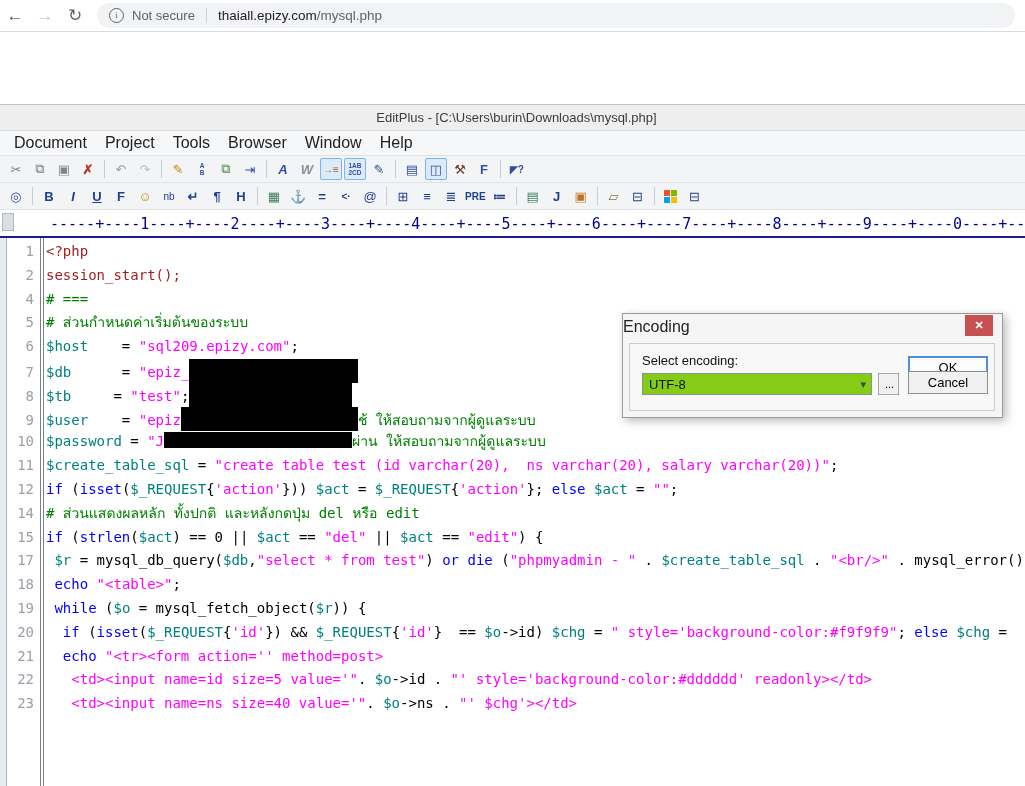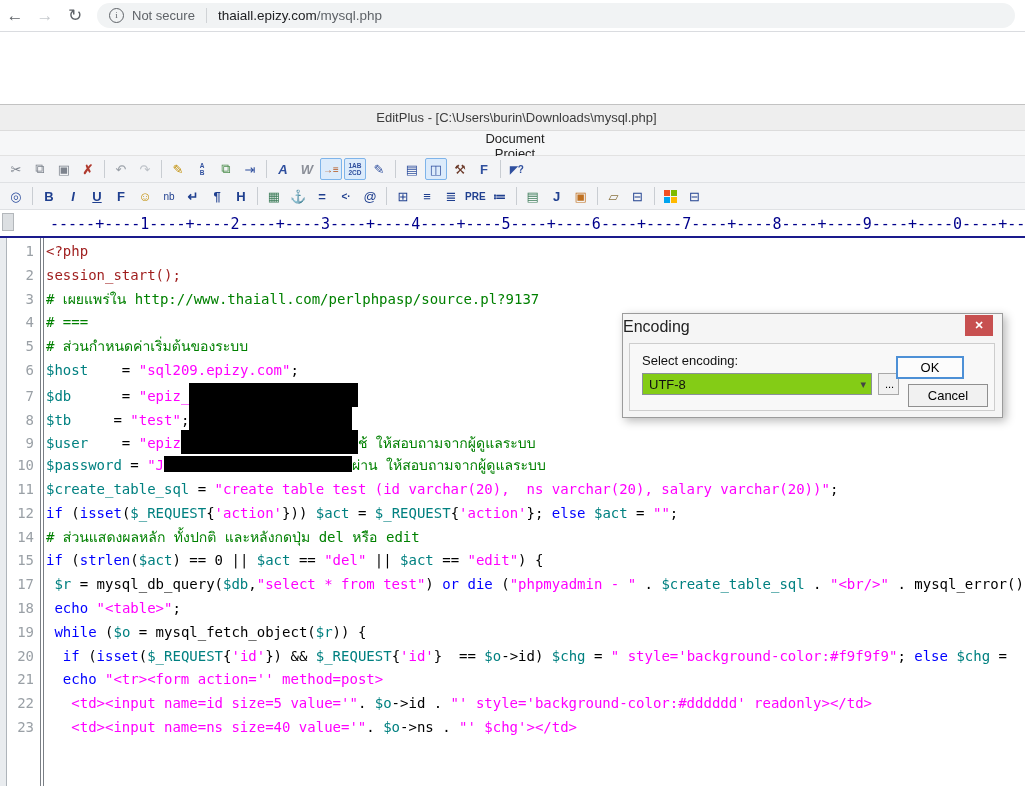--- a/index.html
+++ b/index.html
@@ -25,21 +25,21 @@
   .page{position:absolute;top:37px;left:5px;font-family:"Liberation Serif",serif;
         font-size:16.5px;color:#000;line-height:22.5px;}
   .redact-inline{display:inline-block;width:86px;height:14px;background:#000;vertical-align:-1px;}
 
   
   .editplus{position:absolute;top:104px;left:0;width:1025px;bottom:0;
             border-top:1px solid #c2c2c2;display:flex;flex-direction:column;}
   .ep-title{height:26px;box-sizing:border-box;background:#eeeeee;border-bottom:1px solid #dcdcdc;
             text-align:center;font-size:13px;color:#3c3c3c;line-height:25px;padding-left:8px;}
   .ep-menu{height:25px;box-sizing:border-box;background:#f6f7f8;border-bottom:1px solid #e2e2e2;
-           display:flex;align-items:center;padding-left:5px;font-size:13px;color:#222;flex-direction:column;}
+           display:flex;align-items:center;padding-left:5px;font-size:16px;color:#222;}
   .ep-menu span{padding:0 9px;cursor:default;}
   .ep-tb{height:27px;box-sizing:border-box;background:#f3f4f6;border-bottom:1px solid #dfe1e4;
          display:flex;align-items:center;padding-left:4px;}
   .tbtn{min-width:22px;height:22px;box-sizing:border-box;display:flex;align-items:center;
         justify-content:center;font-size:13px;margin:0 1px;border:1px solid transparent;
         border-radius:2px;cursor:pointer;white-space:nowrap;}
   .tbtn.hl{background:#dcebfb;border-color:#7eb4ea;}
   .tbtn.stack{flex-direction:column;line-height:7px;}
   .tbtn.stack i{font-style:normal;font-size:6.5px;font-weight:bold;display:block;}
   .tbtn.win{display:grid;grid-template-columns:6px 6px;grid-template-rows:6px 6px;gap:1px;
@@ -77,24 +77,24 @@
   .dlg-group{position:absolute;left:6px;top:29px;width:366px;height:68px;box-sizing:border-box;
              border:1px solid #cdcdcd;background:#f8f8f8;}
   .dlg-label{position:absolute;left:12px;top:9px;}
   .combo{position:absolute;left:12px;top:29px;width:230px;height:22px;box-sizing:border-box;
          background:#84cc16;border:1px solid #8a9199;display:flex;align-items:center;
          padding-left:6px;cursor:pointer;}
   .combo-arrow{margin-left:auto;padding-right:5px;color:#444;font-size:11px;}
   .dlg-browse{position:absolute;left:248px;top:29px;width:21px;height:22px;box-sizing:border-box;
               border:1px solid #a8a8a8;background:#f0f0f0;font-size:11px;line-height:10px;
               cursor:pointer;}
-  .dlg-ok{position:absolute;left:266px;top:12px;width:68px;height:23px;box-sizing:border-box;
+  .dlg-ok{position:absolute;left:278px;top:12px;width:80px;height:23px;box-sizing:border-box;
           border:2px solid #4d90d6;background:#fcfcfc;font-size:13px;cursor:pointer;
           font-family:"Liberation Sans",sans-serif;}
-  .dlg-cancel{position:absolute;left:278px;top:40px;width:80px;height:23px;box-sizing:border-box;
+  .dlg-cancel{position:absolute;left:278px;top:27px;width:80px;height:23px;box-sizing:border-box;
           border:1px solid #8f8f8f;background:#f1f1f1;font-size:13px;cursor:pointer;
           font-family:"Liberation Sans",sans-serif;}
 </style>
 </head>
 <body>
 
 <div id="root">
 
   <header class="bbar">
     <span class="nav-ic">←</span>
@@ -194,21 +194,20 @@
       </div>
     <div class="ep-ruler">
       <span class="ruler-corner"></span>
       <span class="rtext">-----+----1----+----2----+----3----+----4----+----5----+----6----+----7----+----8----+----9----+----0----+----+---</span>
     </div>
     <div class="ep-code" id="code">
       <div class="strip"></div>
       <div class="gsep"></div>
     <div class="code-line"><span class="ln">1</span><span class="c-r">&lt;?php</span></div>
         <div class="code-line"><span class="ln">2</span><span class="c-r">session_start();</span></div>
-        <div class="code-line"><span class="ln">3</span><span class="c-g"># เผยแพร่ใน http://www.thaiall.com/perlphpasp/source.pl?9137</span></div>
         <div class="code-line"><span class="ln">4</span><span class="c-g"># ===</span></div>
         <div class="code-line"><span class="ln">5</span><span class="c-g"># ส่วนกำหนดค่าเริ่มต้นของระบบ</span></div>
         <div class="code-line"><span class="ln">6</span><span class="c-t">$host</span><span class="c-k">    = </span><span class="c-m">"sql209.epizy.com"</span><span class="c-k">;</span></div>
         <div class="code-line"><span class="ln">7</span><span class="c-t">$db</span><span class="c-k">      = </span><span class="c-m">"epiz_</span><span class="redact" style="width: 169px;"></span></div>
         <div class="code-line"><span class="ln">8</span><span class="c-t">$tb</span><span class="c-k">     = </span><span class="c-m">"test"</span><span class="c-k">;</span><span class="redact" style="width: 163px;"></span></div>
         <div class="code-line"><span class="ln">9</span><span class="c-t">$user</span><span class="c-k">    = </span><span class="c-m">"epiz</span><span class="redact" style="width: 177px;"></span><span class="c-g">ช้ ให้สอบถามจากผู้ดูแลระบบ</span></div>
         <div class="code-line"><span class="ln">10</span><span class="c-t">$password</span><span class="c-k"> = </span><span class="c-m">"J</span><span class="redact" style="width: 188px; height: 16px; vertical-align: -2px;"></span><span class="c-g">ผ่าน ให้สอบถามจากผู้ดูแลระบบ</span></div>
         <div class="code-line"><span class="ln">11</span><span class="c-t">$create_table_sql</span><span class="c-k"> = </span><span class="c-m">"create table test (id varchar(20),  ns varchar(20), salary varchar(20))"</span><span class="c-k">;</span></div>
         <div class="code-line"><span class="ln">12</span><span class="c-b">if</span><span class="c-k"> (</span><span class="c-b">isset</span><span class="c-k">(</span><span class="c-t">$_REQUEST</span><span class="c-k">{</span><span class="c-m">'action'</span><span class="c-k">})) </span><span class="c-t">$act</span><span class="c-k"> = </span><span class="c-t">$_REQUEST</span><span class="c-k">{</span><span class="c-m">'action'</span><span class="c-k">}; </span><span class="c-b">else</span><span class="c-k"> </span><span class="c-t">$act</span><span class="c-k"> = </span><span class="c-m">""</span><span class="c-k">;</span></div>
         <div class="code-line"><span class="ln">14</span><span class="c-g"># ส่วนแสดงผลหลัก ทั้งปกติ และหลังกดปุ่ม del หรือ edit</span></div>

